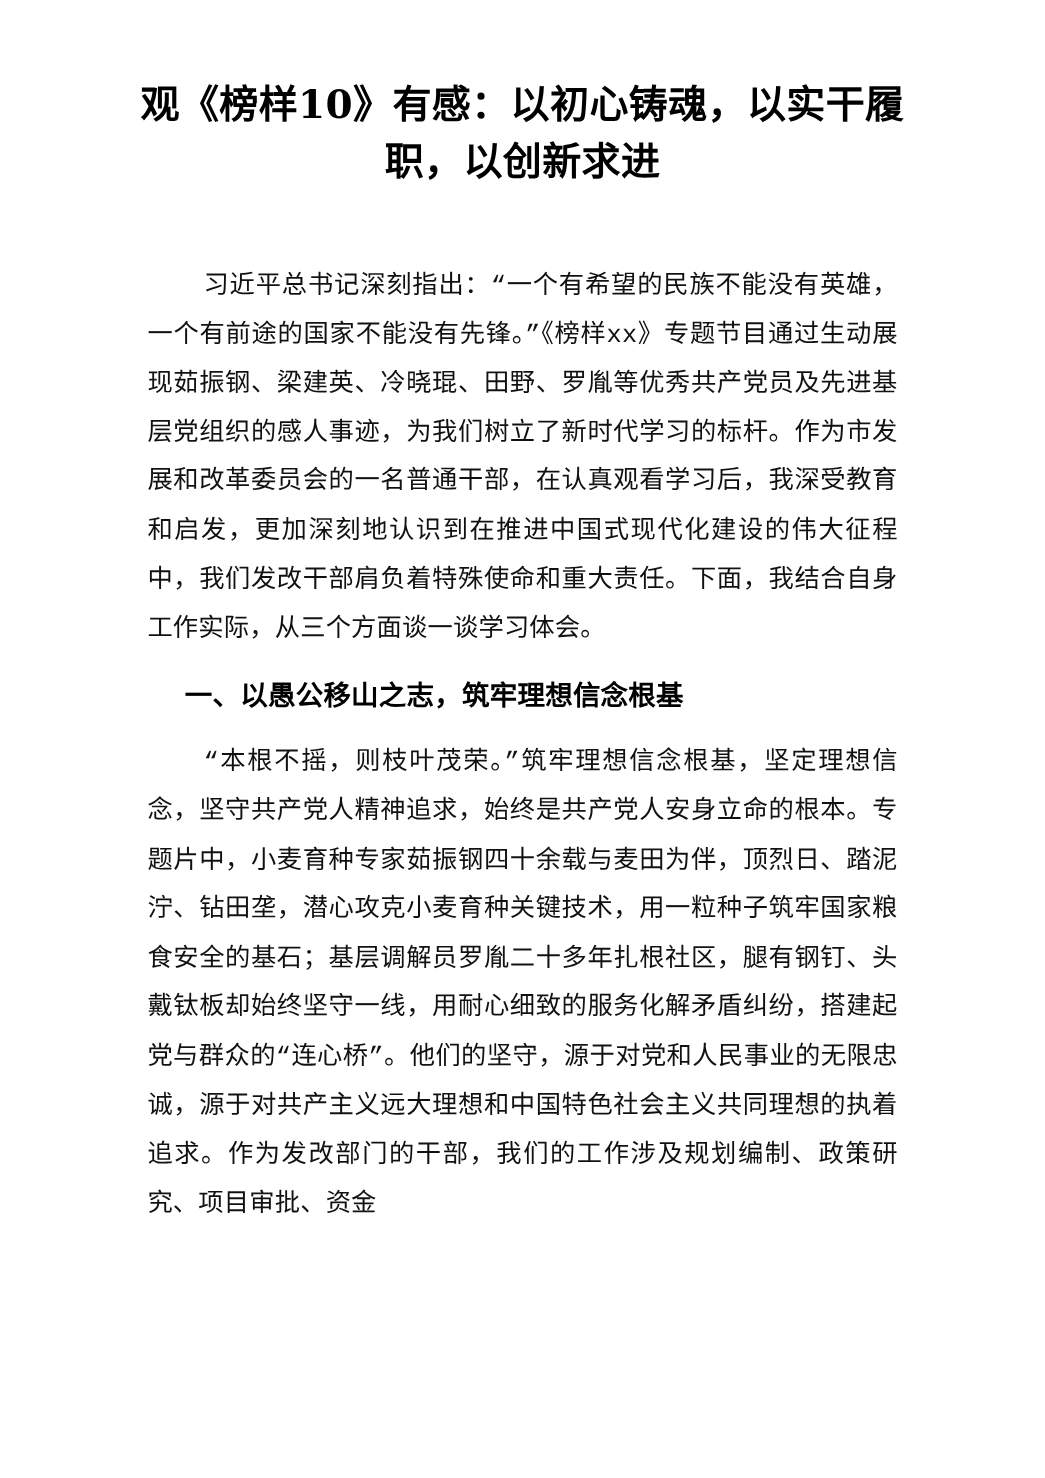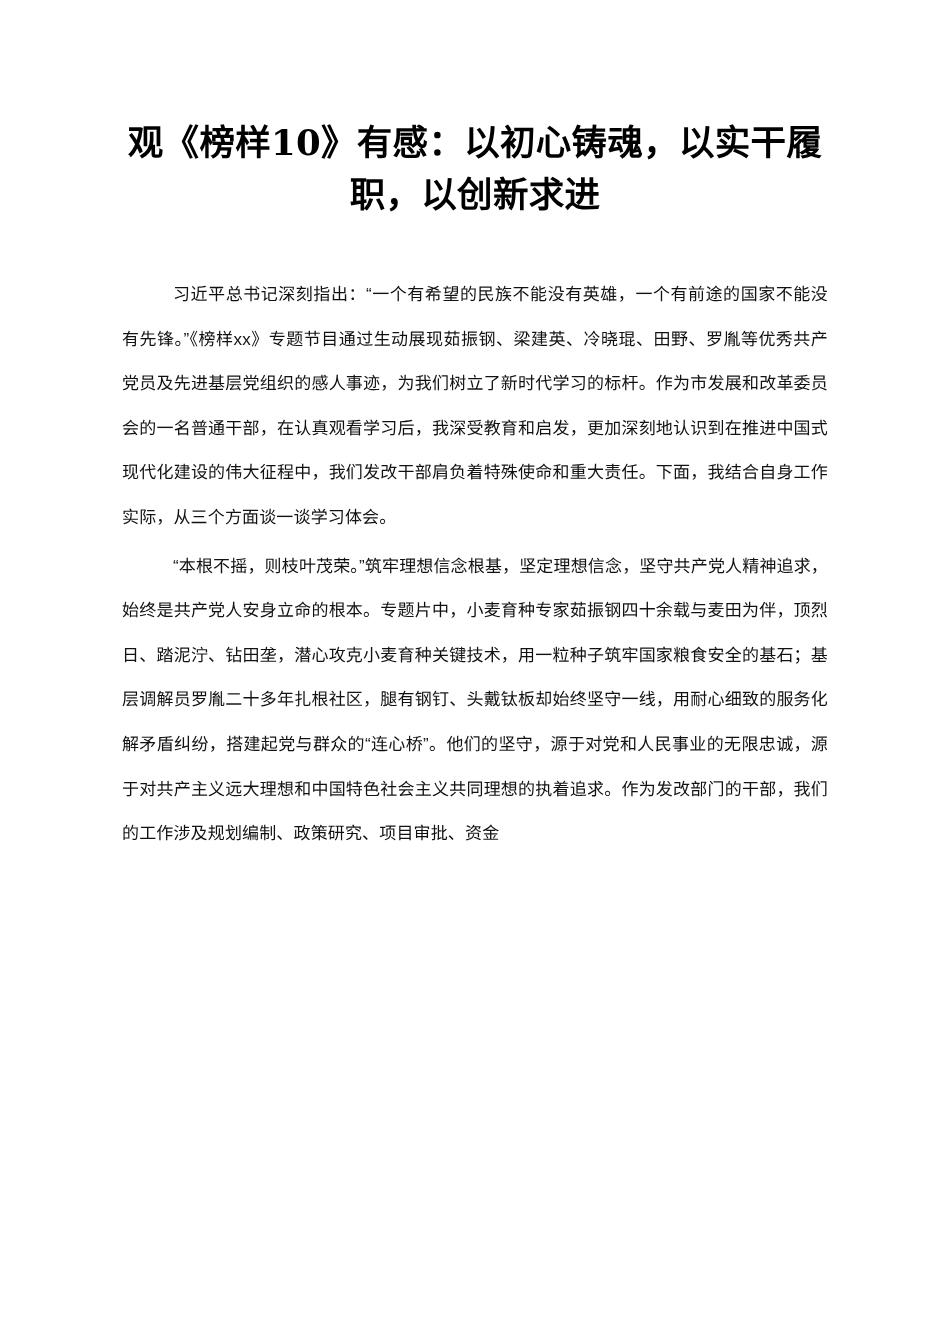--- a/index.html
+++ b/index.html
@@ -28,41 +28,41 @@
   .content {
     position: absolute;
     left: 118px;
     top: 0;
     width: 714px;
   }
 
   
   .doc-title {
     margin: 0;
-    padding-top: 117px;
+    padding-top: 70px;
     text-align: center;
     font-family: "DejaVu Serif", "Liberation Serif", serif;
     font-weight: bold;
     font-size: 35.5px;
     line-height: 52px;
     letter-spacing: 0.3px;
     color: #000000;
     text-rendering: optimizeLegibility;
   }
 
   
   .title-gap {
     height: 48px;
   }
 
   
   .para {
-    margin: 4px;
-    font-family: Liberation Sans, sans-serif;
-    font-size: 17px;
+    margin: 16px;
+    font-family: Liberation Mono, monospace;
+    font-size: 23px;
     line-height: 44.6px;
     text-align: justify;
     text-justify: inter-ideograph;
     text-indent: 51px;
     letter-spacing: 0.15px;
     color: #111111;
     word-break: break-all;
   }
 
   
@@ -85,17 +85,18 @@
 
     <h1 class="doc-title">
       <span>观《榜样10》有感：以初心铸魂，以实干履</span><br>
       <span>职，以创新求进</span>
     </h1>
 
     <div class="title-gap"></div>
 
     <p class="para">习近平总书记深刻指出：“一个有希望的民族不能没有英雄，一个有前途的国家不能没有先锋。”《榜样xx》专题节目通过生动展现茹振钢、梁建英、冷晓琨、田野、罗胤等优秀共产党员及先进基层党组织的感人事迹，为我们树立了新时代学习的标杆。作为市发展和改革委员会的一名普通干部，在认真观看学习后，我深受教育和启发，更加深刻地认识到在推进中国式现代化建设的伟大征程中，我们发改干部肩负着特殊使命和重大责任。下面，我结合自身工作实际，从三个方面谈一谈学习体会。</p>
 
+    <p class="sec-heading">一、以愚公移山之志，筑牢理想信念根基</p>
 
     <p class="para">“本根不摇，则枝叶茂荣。”筑牢理想信念根基，坚定理想信念，坚守共产党人精神追求，始终是共产党人安身立命的根本。专题片中，小麦育种专家茹振钢四十余载与麦田为伴，顶烈日、踏泥泞、钻田垄，潜心攻克小麦育种关键技术，用一粒种子筑牢国家粮食安全的基石；基层调解员罗胤二十多年扎根社区，腿有钢钉、头戴钛板却始终坚守一线，用耐心细致的服务化解矛盾纠纷，搭建起党与群众的“连心桥”。他们的坚守，源于对党和人民事业的无限忠诚，源于对共产主义远大理想和中国特色社会主义共同理想的执着追求。作为发改部门的干部，我们的工作涉及规划编制、政策研究、项目审批、资金</p>
 
   </div>
 </div>
 
 </body></html>

